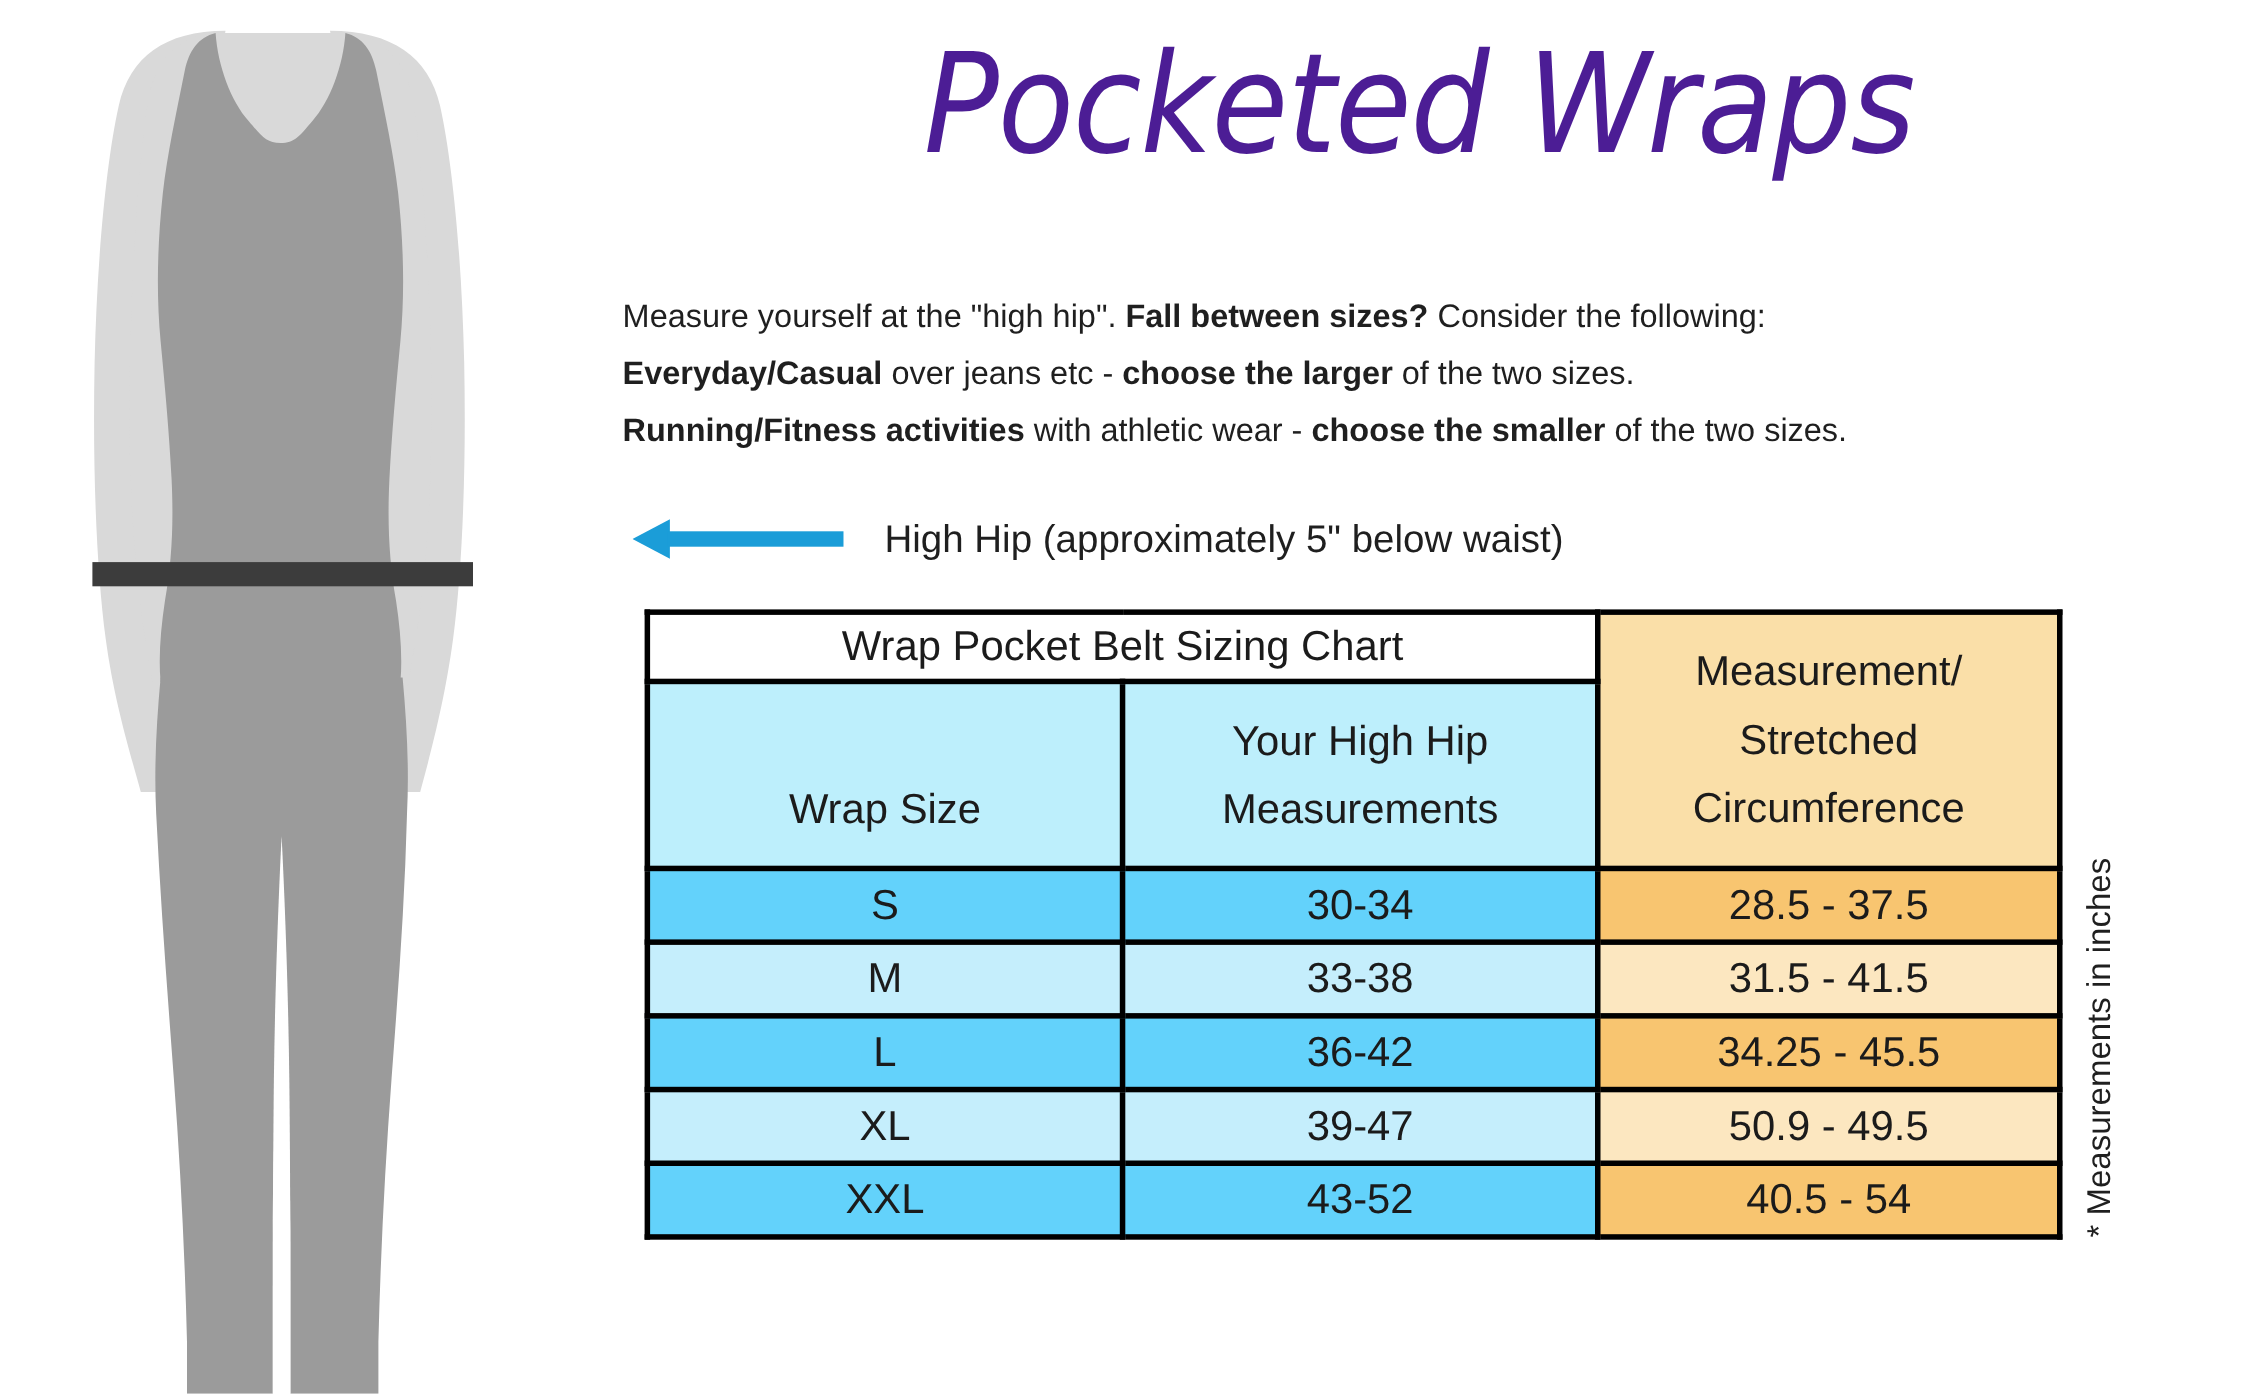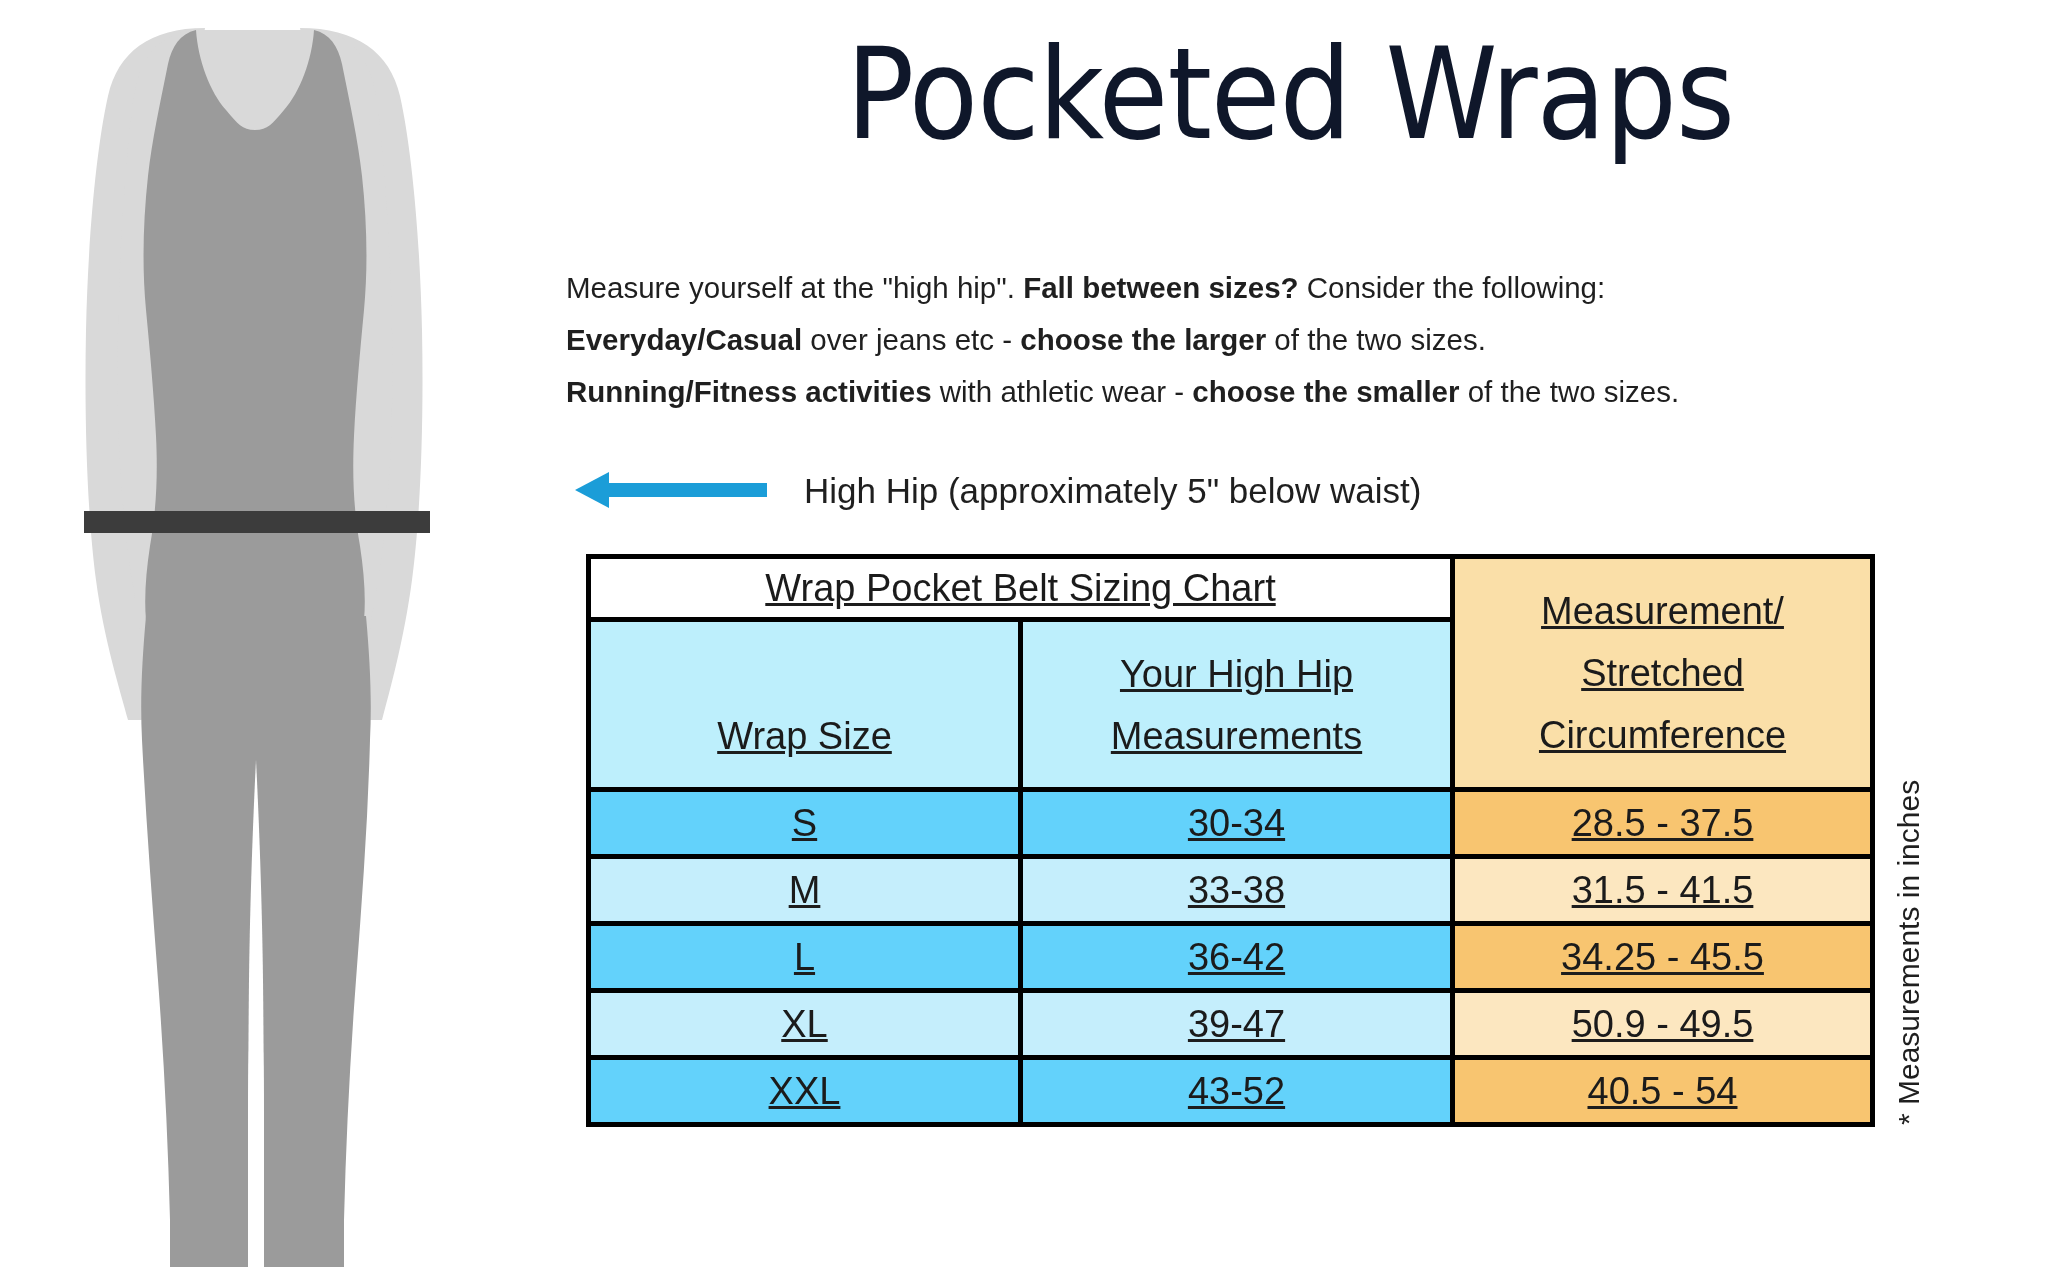--- a/index.html
+++ b/index.html
@@ -30,23 +30,24 @@
   #page-title {
     position: absolute;
     left: 560px;
     top: 26px;
     width: 1460px;
     font-family: "DejaVu Sans Condensed", "Liberation Sans Narrow", "Liberation Sans", sans-serif;
     font-size: 126px;
     line-height: 1.1;
     font-weight: 400;
     letter-spacing: -1px;
-    color: #0f172a;
+    color: #4c1d95;
     text-align: center;
     white-space: nowrap;
+    font-style: italic;
   }
 
   
   #intro-block {
     position: absolute;
     left: 566px;
     top: 262px;
     width: 1470px;
     font-size: 29.5px;
     line-height: 52px;
@@ -72,21 +73,20 @@
     color: #1f1f1f;
     white-space: nowrap;
   }
 
   
   #sizing-table-wrap {
     position: absolute;
     left: 586px;
     top: 554px;
     width: 1284px;
-    text-decoration: underline;
   }
   table#sizing-table {
     border-collapse: collapse;
     width: 1284px;
     table-layout: fixed;
     background: #ffffff;
   }
   table#sizing-table td {
     border: 5px solid #000000;
     text-align: center;

